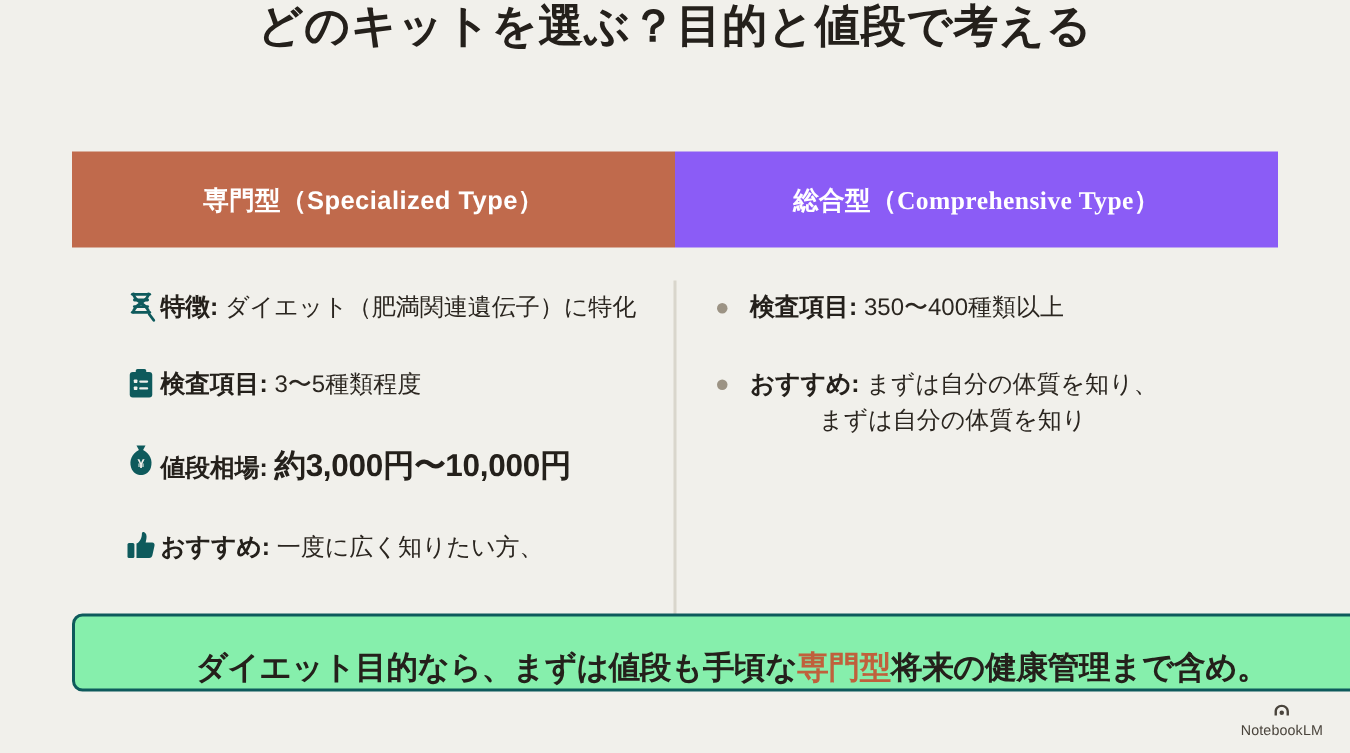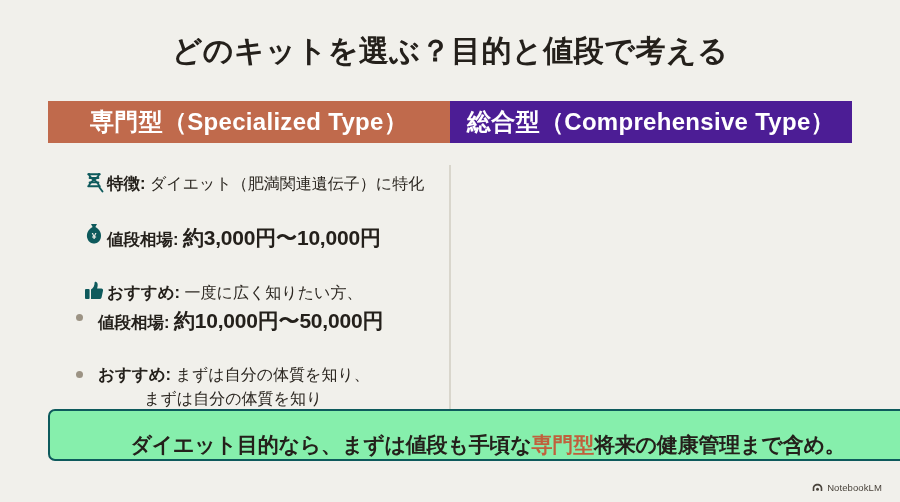--- a/index.html
+++ b/index.html
@@ -12,47 +12,46 @@
     overflow:hidden;
   }
 
   
   .title{
     text-align:center;
     font-size:30px;
     font-weight:bold;
     letter-spacing:.5px;
     color:#24201B;
-    padding-top:33px;
     line-height:1.2;
   }
 
   
   .table{
     position:absolute;
     left:48px;
     top:101px;
     width:804px;
   }
   .head-row{ display:flex; }
   .head-cell{
     flex:1 1 50%;
-    height:42px;
+    height:64px;
     display:flex;
     align-items:center;
     justify-content:center;
     color:#FFFFFF;
-    font-size:24px;
+    font-size:17px;
     font-weight:bold;
     letter-spacing:.3px;
   }
   .head-left { background:#C06A4C; }
-  .head-right{ background:#4c1d95; }
-
-  .body-row{ display:flex; position:relative; padding-top:28px;flex-direction:column; }
+  .head-right{ background:#8b5cf6;font-family:Liberation Serif, serif; }
+
+  .body-row{ display:flex; position:relative; padding-top:28px; }
   .divider{
     position:absolute;
     left:50%;
     top:22px;
     width:2px;
     height:245px;
     background:#D9D6CC;
     transform:translateX(-1px);
   }
   .col{ flex:1 1 50%; }
@@ -120,20 +119,21 @@
   .footer{
     position:absolute;
     right:18px;
     bottom:9px;
     display:flex;
     align-items:center;
     gap:4px;
     font-size:9.5px;
     color:#4A443C;
     letter-spacing:.1px;
+    flex-direction:column;
   }
   .footer svg{ display:block; }
 </style>
 </head>
 <body>
 
 <div class="title">どのキットを選ぶ？目的と値段で考える</div>
 
 <div class="table">
 
@@ -160,20 +160,38 @@
             </g>
             <path d="M14.5 15.5 L17.5 19.5" stroke="#0E5A5C" stroke-width="1.9" stroke-linecap="round"></path>
           </svg>
         </span>
         <span class="txt">
           <span class="lbl">特徴:</span>
           <span class="val">ダイエット（肥満関連遺伝子）に特化</span>
         </span>
       </div>
 
+      <div class="item">
+        <span class="ico">
+          <svg width="18" height="21" viewBox="0 0 18 21">
+            <rect x="1.5" y="3" width="15" height="17" rx="2" fill="#0E5A5C"></rect>
+            <rect x="5.5" y="1" width="7" height="4" rx="1.2" fill="#0E5A5C"></rect>
+            <g fill="#F1F0EB">
+              <rect x="4.2" y="8" width="2.4" height="2.4" rx=".5"></rect>
+              <rect x="7.8" y="8.6" width="6" height="1.5" rx=".7"></rect>
+              <rect x="4.2" y="12.6" width="2.4" height="2.4" rx=".5"></rect>
+              <rect x="7.8" y="13.2" width="6" height="1.5" rx=".7"></rect>
+            </g>
+          </svg>
+        </span>
+        <span class="txt">
+          <span class="lbl">検査項目:</span>
+          <span class="val">3〜5種類程度</span>
+        </span>
+      </div>
 
       <div class="item">
         <span class="ico">
           <svg width="18" height="22" viewBox="0 0 18 22">
             <path d="M6 1 L12 1 L10.4 4 L7.6 4 Z" fill="#0E5A5C"></path>
             <path d="M7.6 4 C3 6.5, 1 11, 2.4 15.6 C3.5 19.4, 7 20.6, 9 20.6 C11 20.6, 14.5 19.4, 15.6 15.6 C17 11, 15 6.5, 10.4 4 Z" fill="#0E5A5C"></path>
             <text x="9" y="16" font-family="'Liberation Sans',sans-serif" font-size="8.5" font-weight="bold" fill="#F1F0EB" text-anchor="middle">¥</text>
           </svg>
         </span>
         <span class="txt">
@@ -193,30 +211,30 @@
           <span class="lbl">おすすめ:</span>
           <span class="val">一度に広く知りたい方、</span>
         </span>
       </div>
 
     </div>
 
     <div class="col col-right">
 
 
-
       <div class="item">
         <span class="bullet">
             <i></i>
           </span>
         <span class="txt">
-          <span class="lbl">値段相場:</span>
-          <span class="val-big">約10,000円〜50,000円</span>
-        </span>
-      </div>
+          <span class="lbl">検査項目:</span>
+          <span class="val">350〜400種類以上</span>
+        </span>
+      </div>
+
 
       <div class="item">
         <span class="bullet">
             <i></i>
           </span>
         <span class="txt">
           <span class="lbl">おすすめ:</span>
           <span class="val">まずは自分の体質を知り、</span>
           <span class="line2">まずは自分の体質を知り</span>
         </span>

